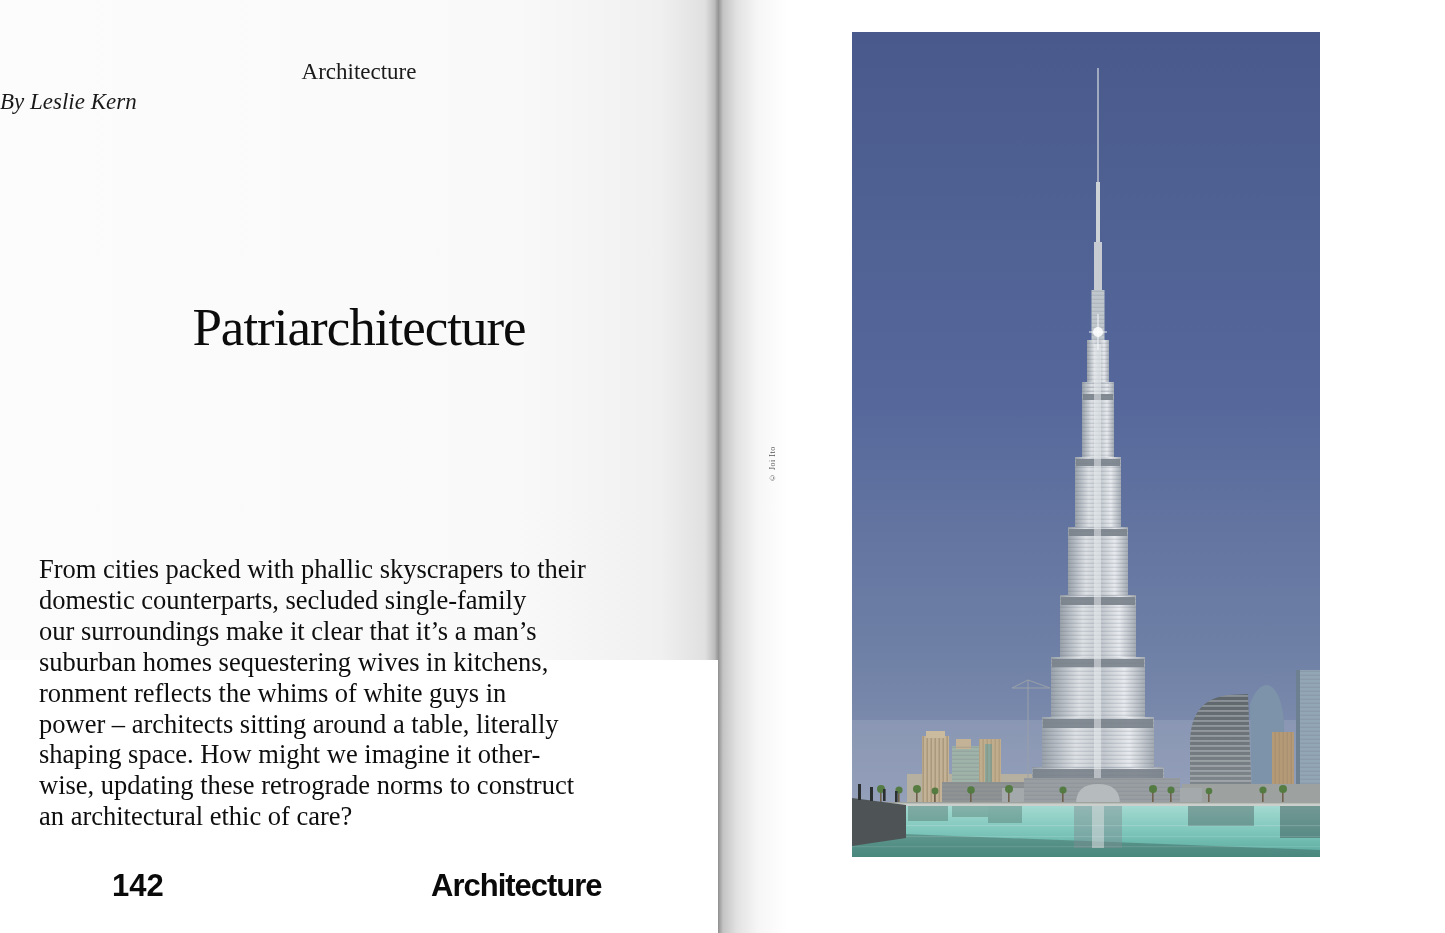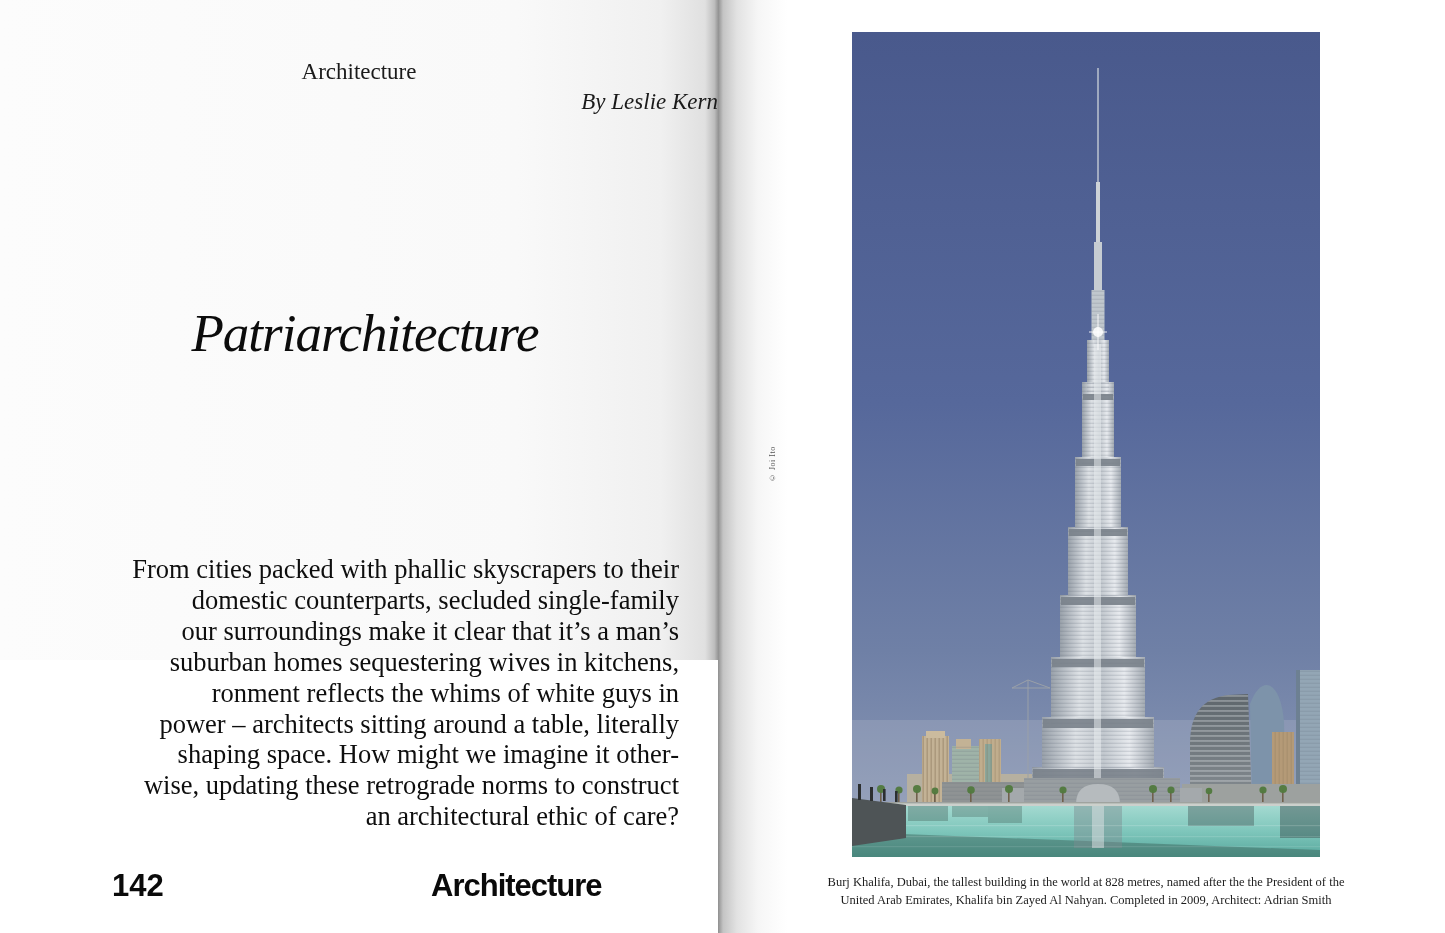--- a/index.html
+++ b/index.html
@@ -15,29 +15,29 @@
   .page-right{
     position:absolute;left:718px;top:0;width:727px;height:933px;
     background:linear-gradient(90deg,#8f8f8f 0%,#c4c4c4 0.7%,#e2e2e2 2.6%,#f6f6f6 5.5%,#ffffff 9.5%);
   }
   
   .kicker{
     position:absolute;top:58px;left:0;width:718px;text-align:center;
     font-size:23px;line-height:28px;color:#1a1a1a;
   }
   .byline{
-    position:absolute;top:88px;left:0;width:718px;text-align:right;
+    position:absolute;top:88px;left:0;width:718px;text-align:left;
     font-style:italic;font-size:23px;line-height:28px;color:#1a1a1a;
   }
   .title{
-    position:absolute;top:296px;left:0;width:718px;margin:6px;text-align:center;
-    font-size:53px;font-weight:normal;letter-spacing:-1px;line-height:62px;color:#0c0c0c;font-style:italic;
+    position:absolute;top:296px;left:0;width:718px;margin:0;text-align:center;
+    font-size:53px;font-weight:normal;letter-spacing:-1px;line-height:62px;color:#0c0c0c;
   }
   .standfirst{
-    position:absolute;top:554px;left:39px;width:640px;text-align:right;
+    position:absolute;top:554px;left:39px;width:640px;text-align:left;
     font-size:26.5px;line-height:30.9px;color:#0e0e0e;
   }
   .standfirst div{white-space:nowrap;}
   .footer-pagenum{
     position:absolute;top:868px;left:112px;
     font-family:"Liberation Sans","DejaVu Sans",sans-serif;
     font-weight:700;font-size:31px;letter-spacing:0px;color:#0a0a0a;
   }
   .footer-section{
     position:absolute;top:868px;left:431px;
@@ -263,19 +263,15 @@
         <g>
           <polygon points="0,766 54,773 54,806 0,814" fill="#4e5456"></polygon>
           <rect x="6" y="752" width="3" height="16" fill="#2c2f30"></rect>
           <rect x="18" y="755" width="3" height="14" fill="#2c2f30"></rect>
           <rect x="31" y="757" width="2.6" height="12" fill="#2c2f30"></rect>
           <rect x="43" y="759" width="2.6" height="11" fill="#2c2f30"></rect>
         </g>
       </svg>
     </figure>
 
-    <figcaption class="caption">
-      <div>Burj Khalifa, Dubai, the tallest building in the world at 828 metres, named after the the President of the</div>
-      <div>United Arab Emirates, Khalifa bin Zayed Al Nahyan. Completed in 2009, Architect: Adrian Smith</div>
-    </figcaption>
   </section>
 
 </div>
 
 </body></html>

